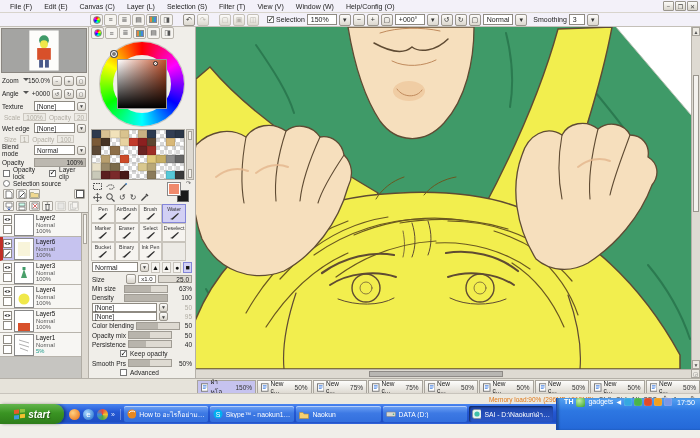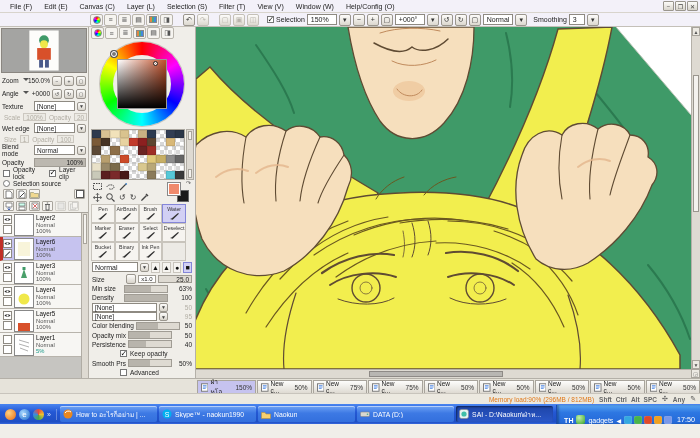--- a/index.html
+++ b/index.html
@@ -157,21 +157,21 @@
     display:flex;align-items:center;justify-content:center;gap:3px;color:#fff;font-weight:bold;font-style:italic;font-size:10px;
     text-shadow:1px 1px 1px #2a5a18;box-shadow:2px 0 3px rgba(0,0,0,.35)}
   .ql{display:flex;align-items:center;gap:3px;padding:0 5px;border-right:1px solid rgba(255,255,255,.3)}
   .qlicon{width:11px;height:11px;border-radius:50%}
   .qmore{color:#dce8ff;font-size:7px}
   .tkbtns{flex:1;display:flex;gap:2px;padding:0 3px;overflow:hidden}
   .tkbtn{flex:1;max-width:112px;height:16px;border-radius:2px;background:linear-gradient(#6fa3f5,#3d79e4 45%,#336fdd);
     box-shadow:inset 0 1px 0 rgba(255,255,255,.5);display:flex;align-items:center;gap:3px;padding:0 3px;color:#fff;font-size:6.8px;overflow:hidden}
   .tkbtn .tklab{white-space:nowrap;overflow:hidden;text-overflow:ellipsis}
   .tkbtn.active{background:linear-gradient(#1e45a8,#2a57c8);box-shadow:inset 1px 1px 2px rgba(0,0,0,.5)}
-  .tray{height:19px;display:flex;align-items:flex-end;gap:3px;padding:0 5px 0 7px;
+  .tray{height:32px;display:flex;align-items:flex-start;gap:3px;padding:0 5px 0 7px;
     background:linear-gradient(#55a3f2,#2d77e2 40%,#2468d8);border-left:1px solid #1a4ab0;box-shadow:inset 2px 0 2px rgba(0,0,0,.25);color:#fff}
   .lang{font-weight:bold;font-size:7px}
   .gadgeti{width:9px;height:9px;border-radius:2px;background:radial-gradient(circle at 35% 30%,#bff0a8,#3aa32a)}
   .gadgets{font-size:7px}
   .trayarrow{color:#fff;font-size:6px}
   .trayico{width:8px;height:8px;border-radius:2px;box-shadow:inset 0 0 1px rgba(255,255,255,.6)}
   .clock{font-size:7.2px;margin-left:2px}
   
   .f-green{fill:var(--canvas-green)} .f-yellow{fill:var(--canvas-yellow)} .f-skin{fill:var(--skin)} .f-white{fill:#fff}
   .s-line{stroke:var(--line);fill:none;stroke-linecap:round}
@@ -983,20 +983,29 @@
         <span class="key">Ctrl</span>
         <span class="key">Alt</span>
         <span class="key">SPC</span>
       </span>
     <span class="keyico">✣</span>
     <span class="key">Any</span>
     <span class="keyico">✎</span>
   </div>
 
   <div class="taskbar">
+    <div class="startbtn">
+      <svg width="11" height="11" viewBox="0 0 11 11">
+        <rect x="0" y="1" width="5" height="4" fill="#e85a2a" transform="skewY(-6)"></rect>
+        <rect x="6" y="0.5" width="5" height="4" fill="#8ac440" transform="skewY(-6)"></rect>
+        <rect x="0" y="6.5" width="5" height="4" fill="#3a9ae0" transform="skewY(-6)"></rect>
+        <rect x="6" y="6" width="5" height="4" fill="#f0c030" transform="skewY(-6)"></rect>
+      </svg>
+      <span>start</span>
+    </div>
     <div class="ql">
       <span class="qlicon" style="background:radial-gradient(circle at 35% 35%,#ffd080,#e86a10)"></span>
       <span class="qlicon" style="background:radial-gradient(circle at 35% 35%,#a8d8ff,#1a68c8);color:#fff;font-size:8px;display:flex;align-items:center;justify-content:center">e</span>
       <span class="qlicon" style="background:conic-gradient(#e84a3a,#f0c030,#4aa84a,#3a8ae0,#e84a3a)"></span>
       <span class="qmore">»</span>
     </div>
     <div class="tkbtns">
         <div class="tkbtn">
           <svg width="10" height="10">
             <circle cx="5" cy="5" r="4.5" fill="#e88820"></circle>

